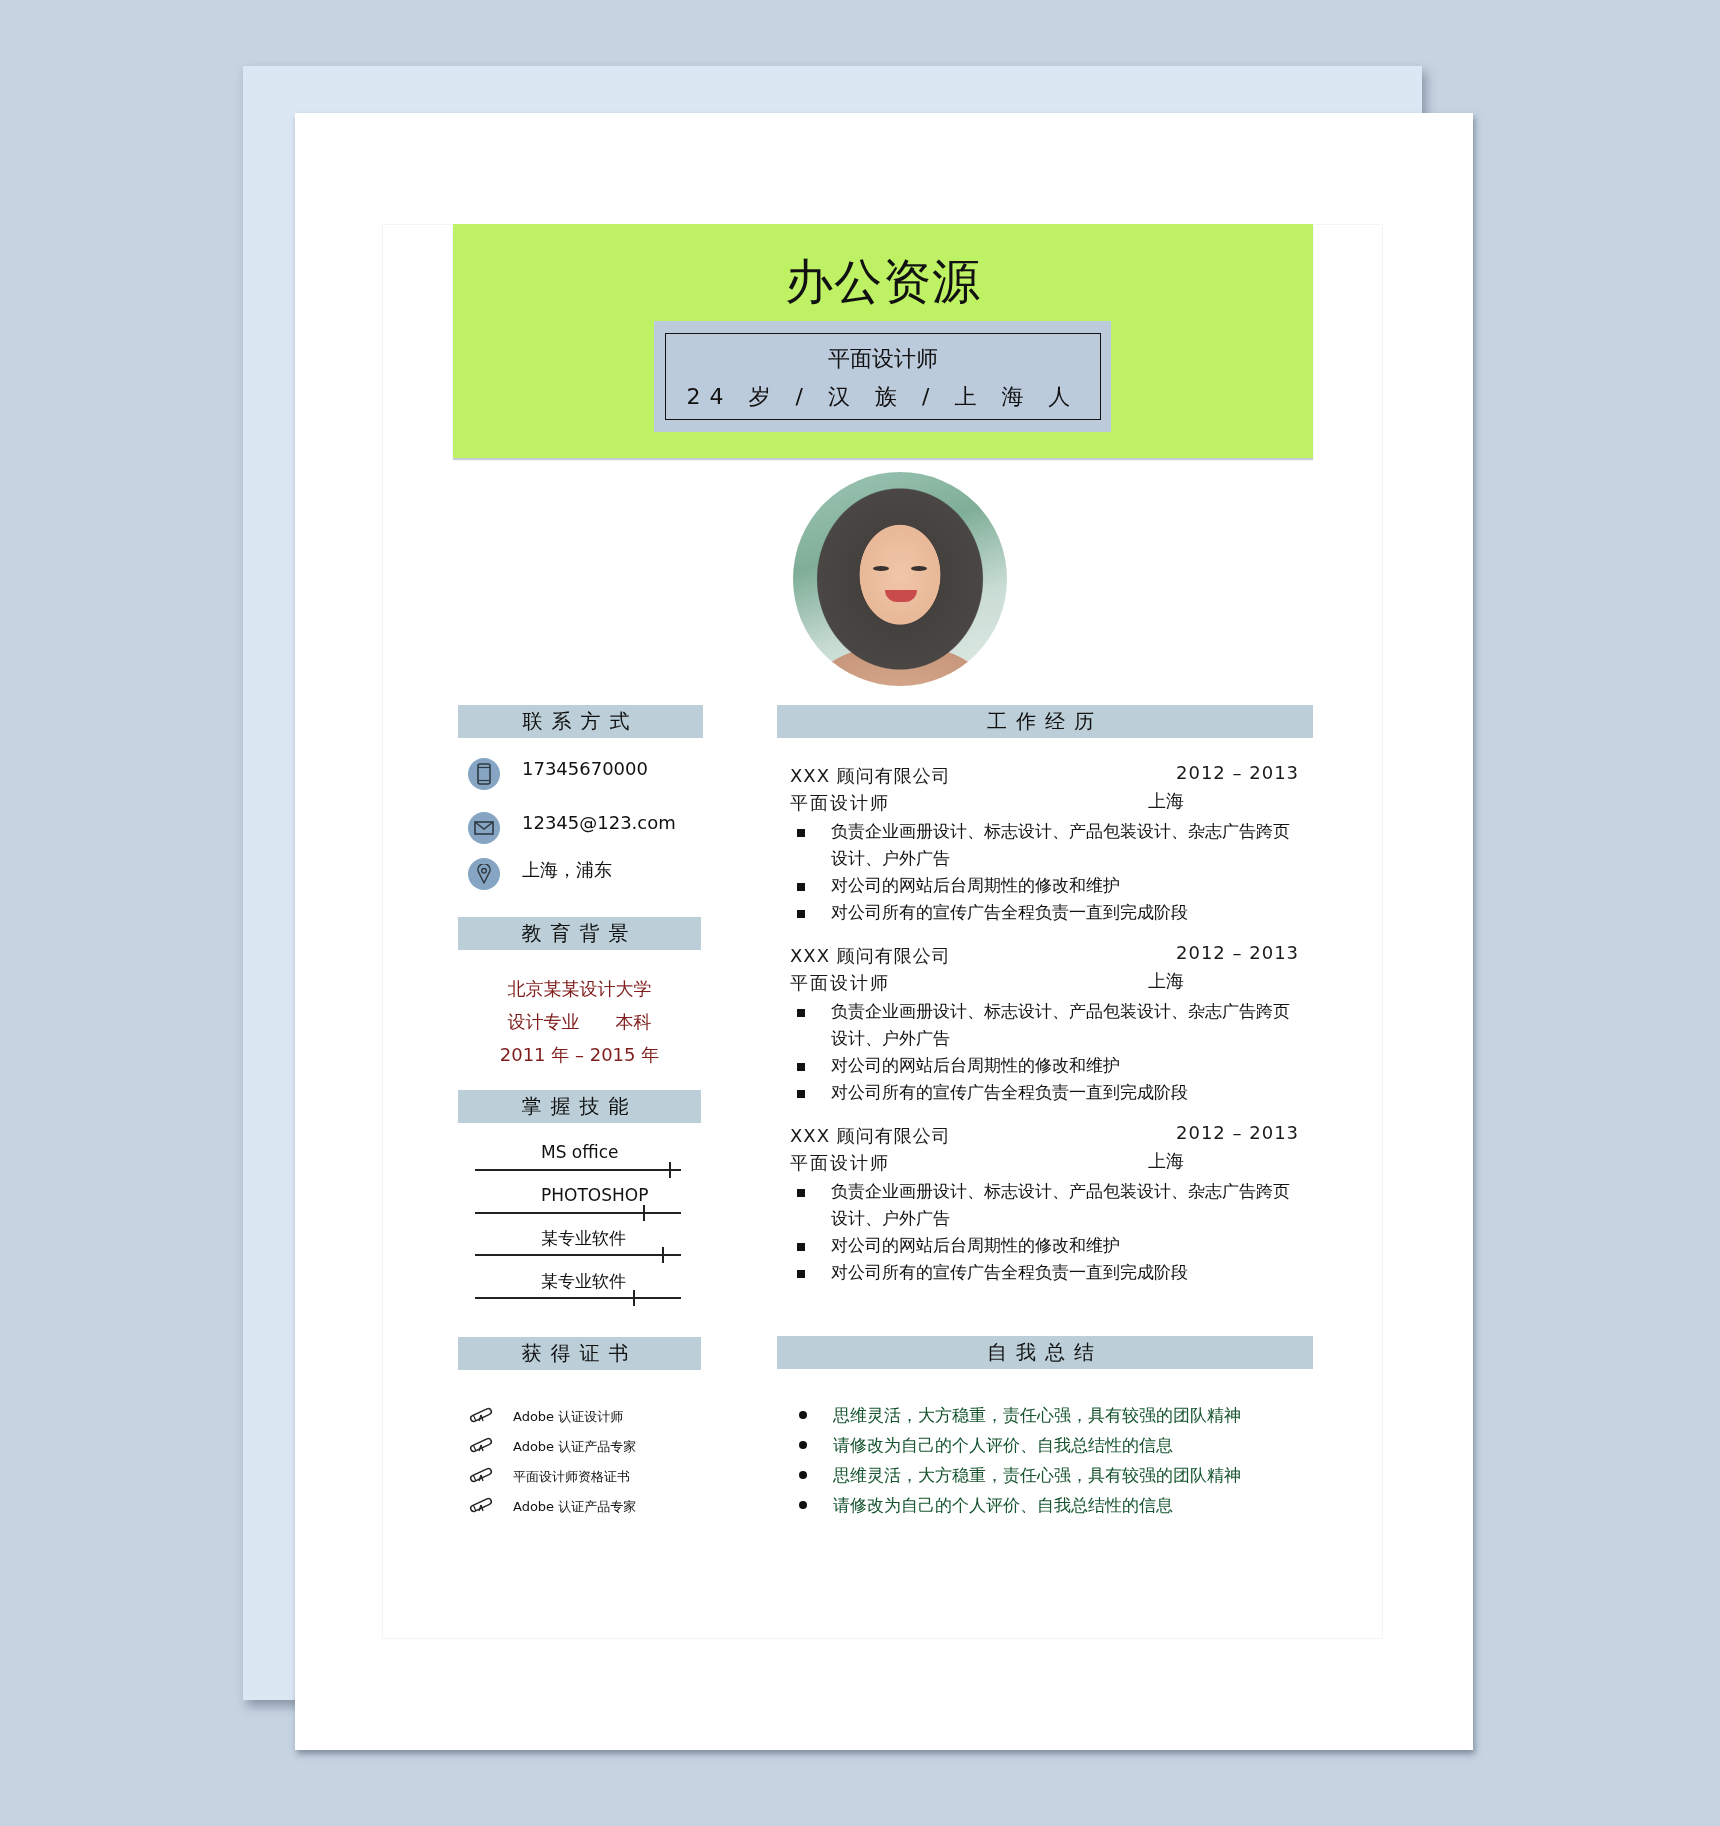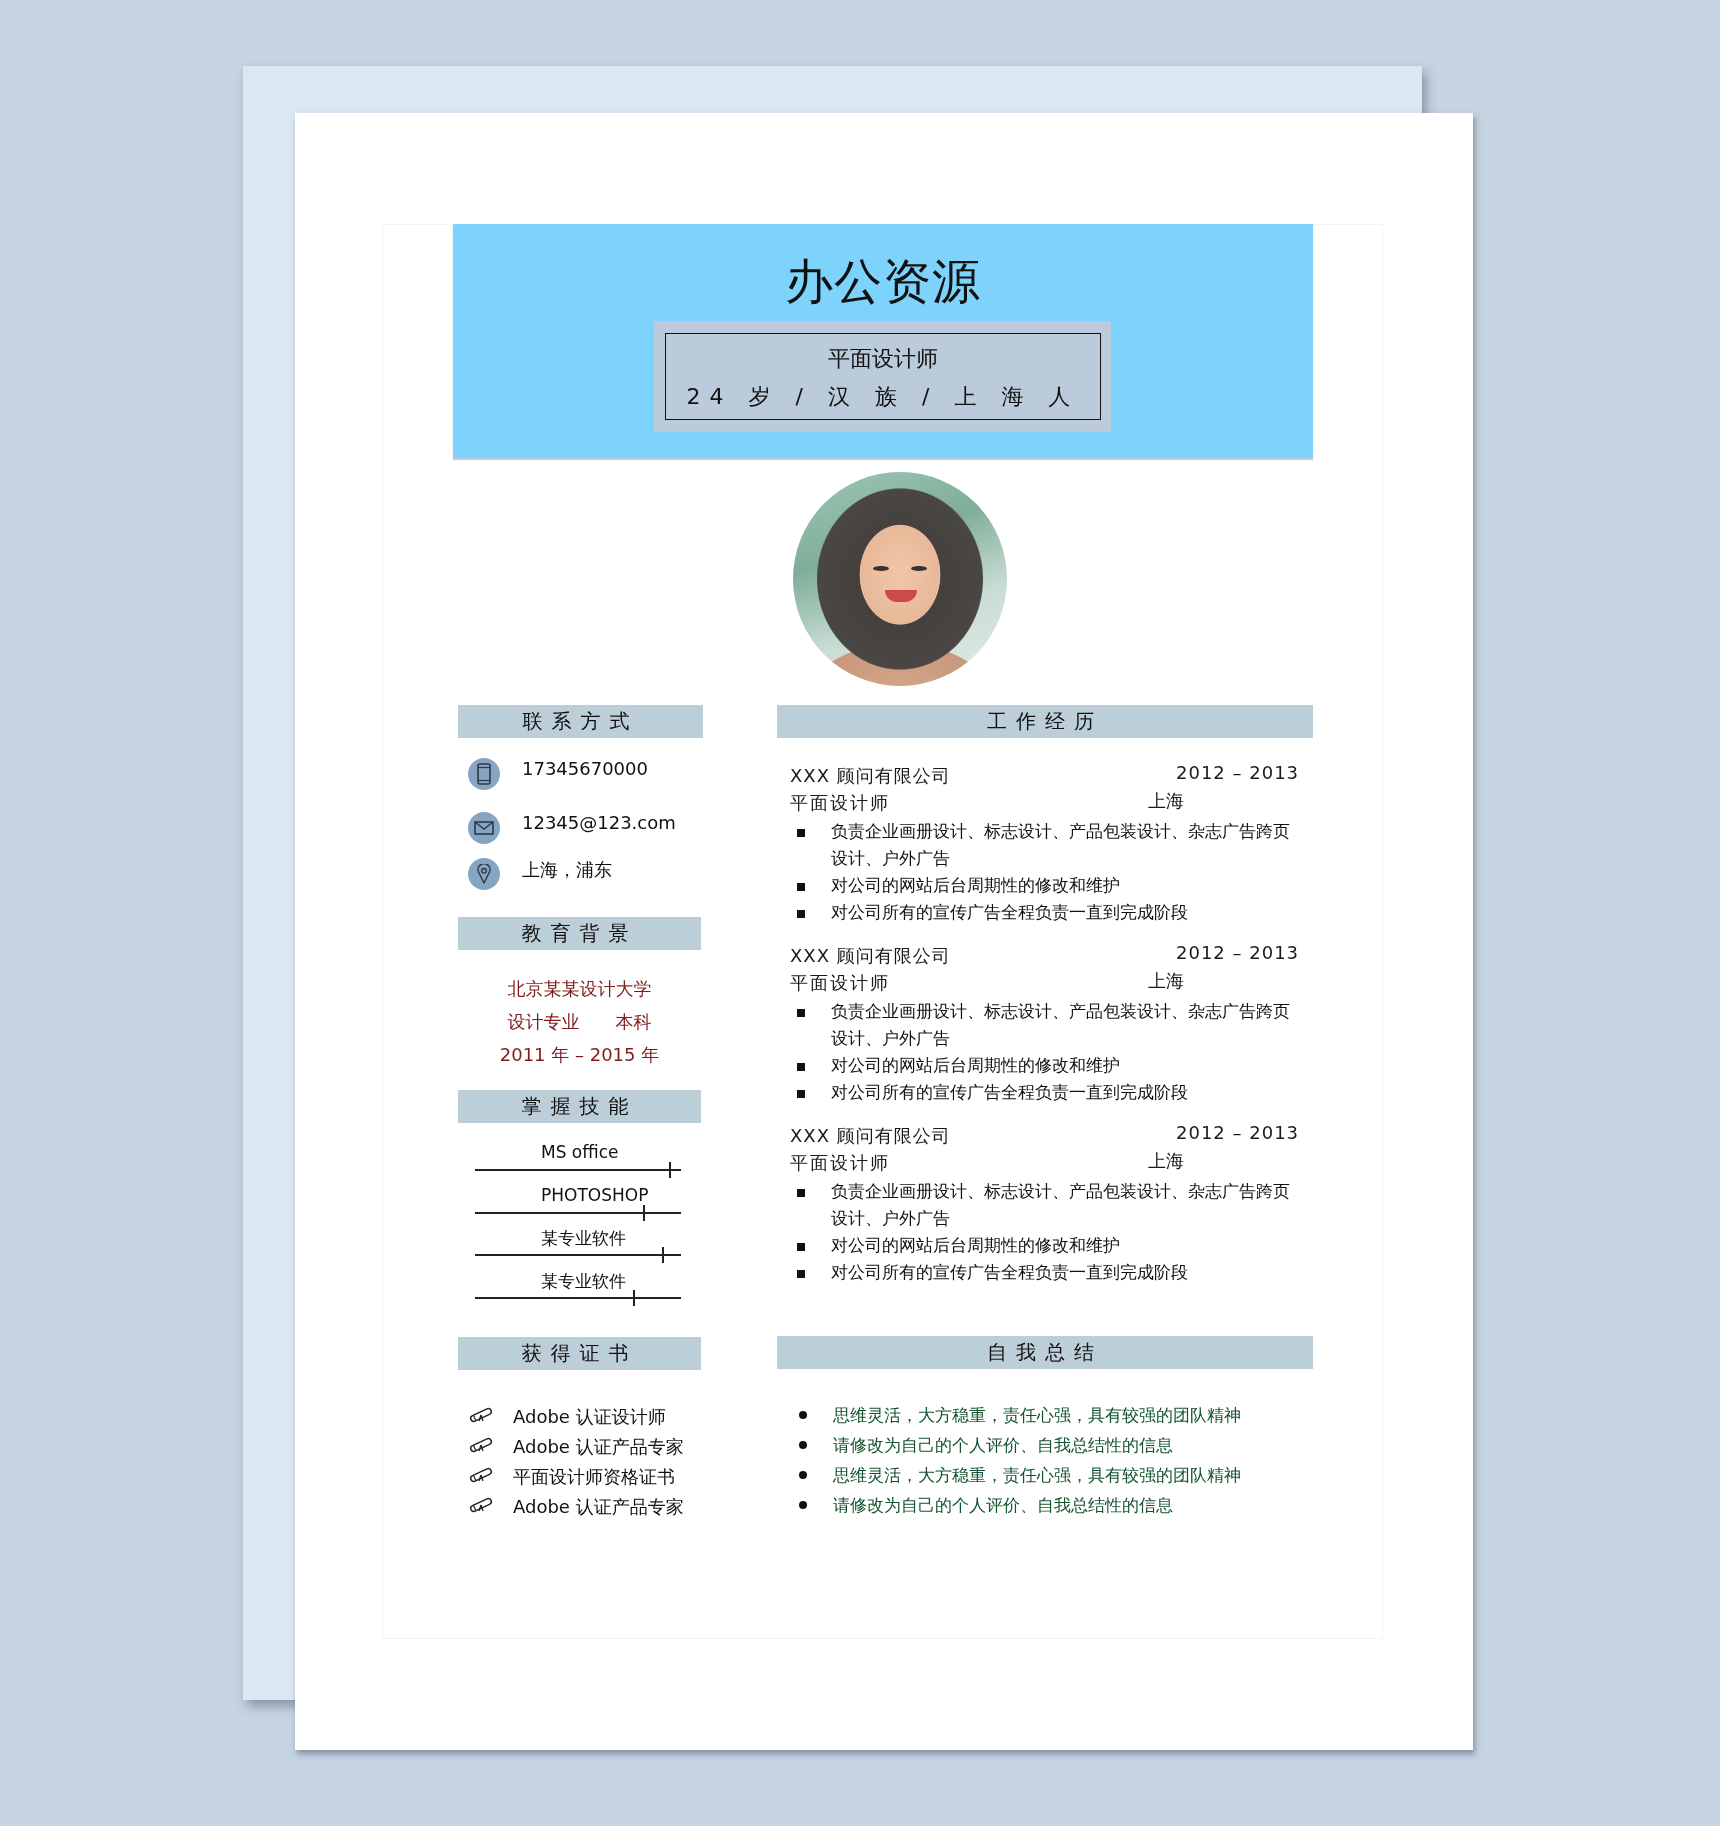--- a/index.html
+++ b/index.html
@@ -3,21 +3,21 @@
 <meta charset="utf-8">
 <style>
   * { box-sizing: border-box; margin: 0; padding: 0; }
   html, body { width: 1720px; height: 1826px; overflow: hidden; }
   body { background: #c6d3e1; font-family: "DejaVu Sans", "Liberation Sans", sans-serif; color: #1a1a1a; position: relative; }
 
   .page-back { position: absolute; left: 243px; top: 66px; width: 1179px; height: 1634px; background: #dce7f4; box-shadow: 4px 6px 10px rgba(60,75,95,0.45); }
   .page-front { position: absolute; left: 295px; top: 113px; width: 1178px; height: 1637px; background: #ffffff; box-shadow: 2px 4px 6px rgba(60,75,95,0.5); }
   .inner-frame { position: absolute; left: 382px; top: 224px; width: 1001px; height: 1415px; border: 1px solid #f4f4f4; }
 
-  .header-band { position: absolute; left: 453px; top: 224px; width: 860px; height: 234px; background: #7dd3fc; box-shadow: 0 2px 1px rgba(90,110,140,0.35); }
+  .header-band { position: absolute; left: 453px; top: 224px; width: 860px; height: 234px; background: #bef264; box-shadow: 0 2px 1px rgba(90,110,140,0.35); }
   .header-title { position: absolute; left: 0; top: 26px; width: 860px; text-align: center; font-size: 48px; color: #111; letter-spacing: 1px; }
   .header-card-outer { position: absolute; left: 201px; top: 97px; width: 457px; height: 111px; background: #bccbdc; }
   .header-card-inner { position: absolute; left: 11px; top: 12px; width: 436px; height: 87px; border: 1.5px solid #111; text-align: center; }
   .header-role { margin-top: 10px; font-size: 22px; color: #111; }
   .header-meta { margin-top: 8px; font-size: 22px; color: #111; letter-spacing: 9px; }
 
   .photo { position: absolute; left: 793px; top: 472px; width: 214px; height: 214px; border-radius: 50%; overflow: hidden;
     background: radial-gradient(ellipse 34% 42% at 50% 48%, #f0c7a8 0%, #e8b898 55%, transparent 56%),
                 radial-gradient(ellipse 55% 60% at 50% 50%, #3e3a38 0%, #4a4644 70%, transparent 71%),
                 radial-gradient(ellipse 60% 35% at 50% 105%, #d5a78a 0%, #c9987c 70%, transparent 71%),
@@ -32,21 +32,21 @@
   .contact-text { position: absolute; left: 54px; font-size: 18px; white-space: nowrap; color: #111; }
 
   .edu-line { position: absolute; left: 458px; width: 243px; text-align: center; font-size: 18px; color: #7f1d1d; }
 
   .skill { position: absolute; left: 475px; width: 206px; height: 40px; }
   .skill-label { position: absolute; left: 42px; top: 0; font-size: 17px; color: #111; white-space: nowrap; margin-left: 24px; }
   .skill-line { position: absolute; left: 0; top: 27px; width: 206px; height: 2px; background: #222; }
   .skill-tick { position: absolute; top: 20px; width: 2px; height: 16px; background: #222; }
 
   .cert-row { position: absolute; left: 468px; height: 28px; display: flex; align-items: center; }
-  .cert-text { position: absolute; left: 45px; font-size: 18px; white-space: nowrap; color: #111; }
+  .cert-text { position: absolute; left: 45px; font-size: 13px; white-space: nowrap; color: #111; }
 
   .job { position: absolute; left: 790px; width: 500px; }
   .job-company { position: absolute; left: 0; top: 0; font-size: 18px; letter-spacing: 1px; white-space: nowrap; }
   .job-date { position: absolute; left: 358px; top: -2px; font-size: 18px; letter-spacing: 1px; white-space: nowrap; margin-left: 28px; }
   .job-title { position: absolute; left: 0; top: 27px; font-size: 18px; letter-spacing: 2px; white-space: nowrap; }
   .job-loc { position: absolute; left: 358px; top: 25px; font-size: 18px; white-space: nowrap; }
   .job-bullets { position: absolute; left: 0; top: 54px; width: 500px; list-style: none; }
   .job-bullets li { position: relative; padding-left: 41px; font-size: 17px; line-height: 27px; color: #111; }
   .job-bullets li::before { content: ""; position: absolute; left: 7px; top: 11px; width: 8px; height: 8px; background: #111; }
 

